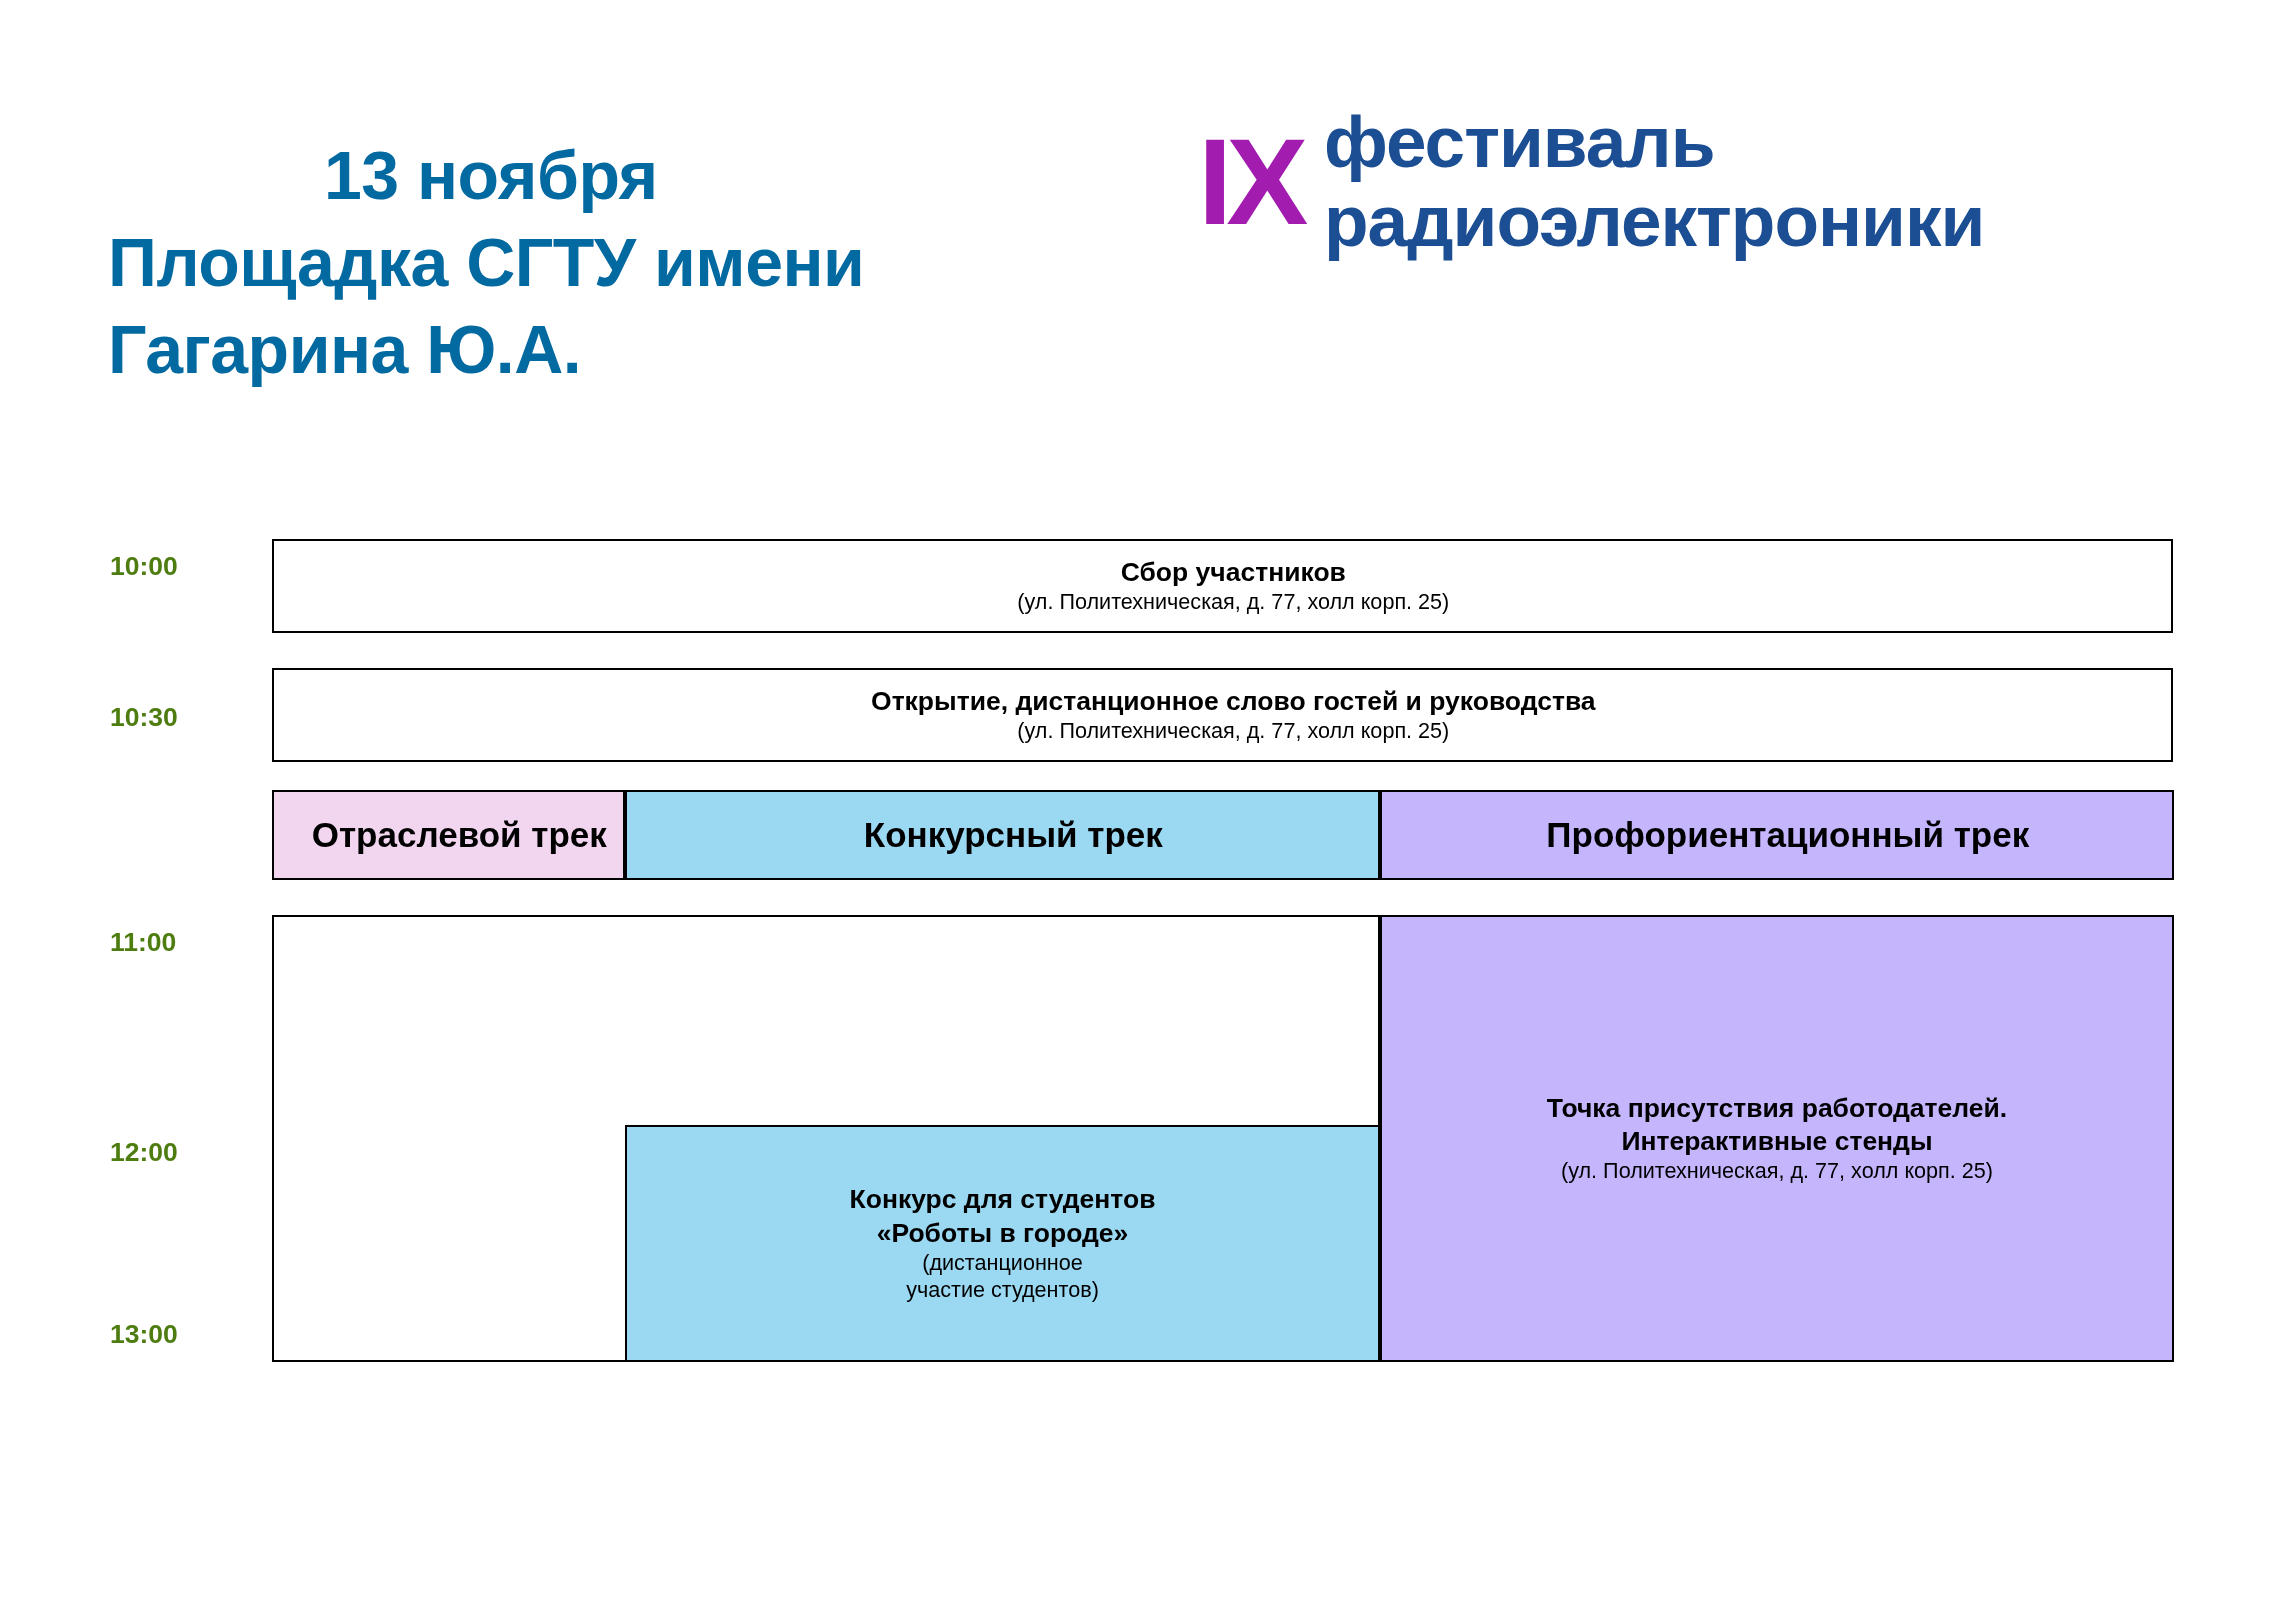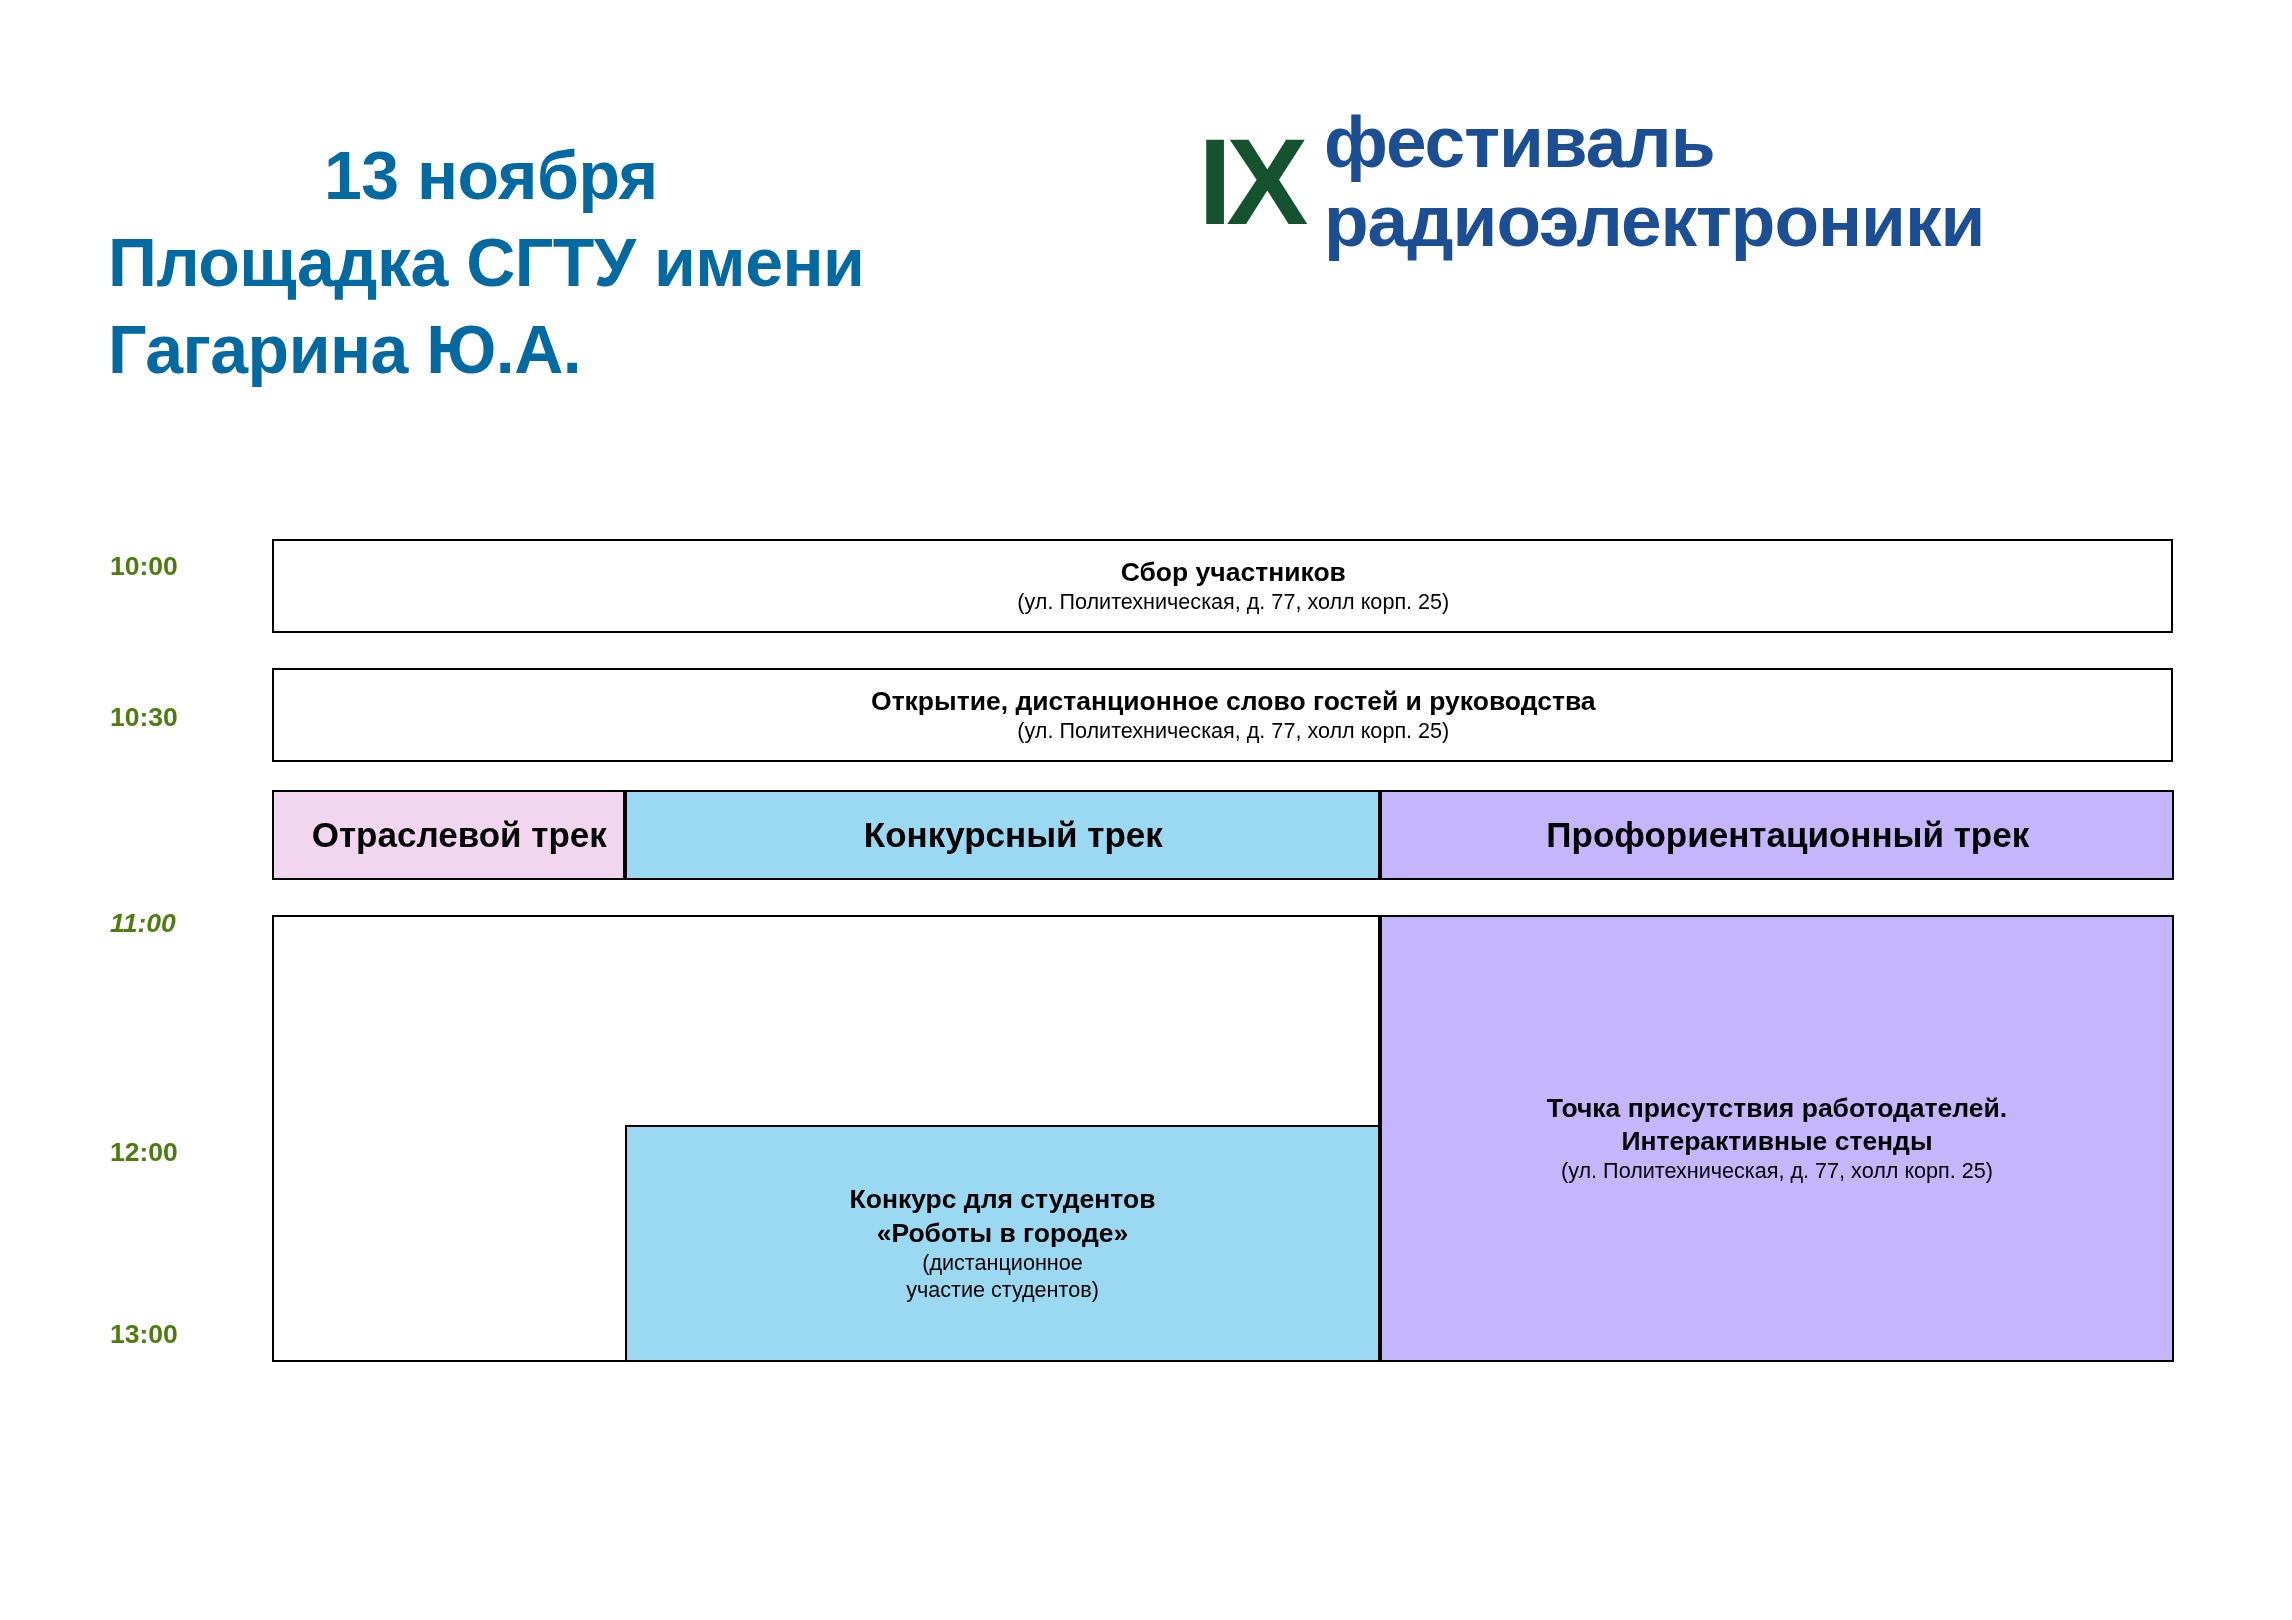--- a/index.html
+++ b/index.html
@@ -49,21 +49,21 @@
     left: 1198px;
     top: 93px;
     width: 1039px;
     height: 176px;
     display: flex;
     align-items: center;
   }
   #logo-mark {
     font-size: 123px;
     font-weight: bold;
-    color: #14532d;
+    color: #a21caf;
     letter-spacing: -5.9px;
     line-height: 1;
     font-family: "Liberation Sans", sans-serif;
     margin-right: 21.6px;
   }
   #logo-words {
     display: flex;
     flex-direction: column;
     justify-content: flex-end;
     line-height: 1.0;
@@ -141,21 +141,21 @@
   #track-header-career   { left: 1380px; top: 790px; width: 794px; height: 90px; }
 
   .track-header .title { font-size: 35px; font-weight: bold; }
 
   #block-industry-body { left: 272px; top: 915px; width: 1108px; height: 447px; }
   #block-contest       { left: 625px; top: 1125px; width: 755px; height: 237px; }
   #block-career        { left: 1380px; top: 915px; width: 794px; height: 447px; }
 
   #time-1000 { top: 551px; }
   #time-1030 { top: 702px; }
-  #time-1100 { top: 908px; font-style: italic; }
+  #time-1100 { top: 927px; }
   #time-1200 { top: 1137px; }
   #time-1300 { top: 1319px; }
 </style>
 </head>
 <body>
 
 <div id="header-area">
 
   <div id="event-heading">
     <span class="line line1">13 ноября</span>

